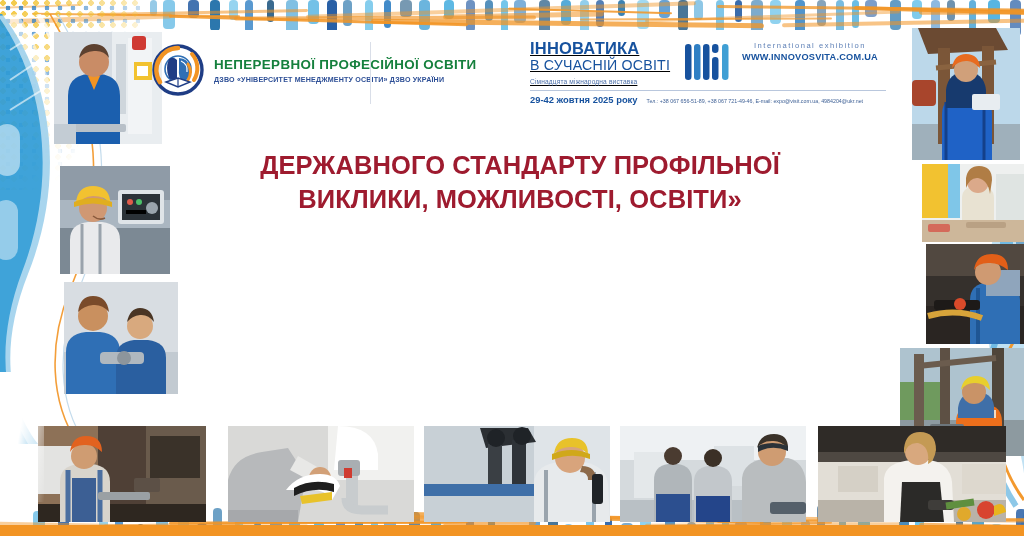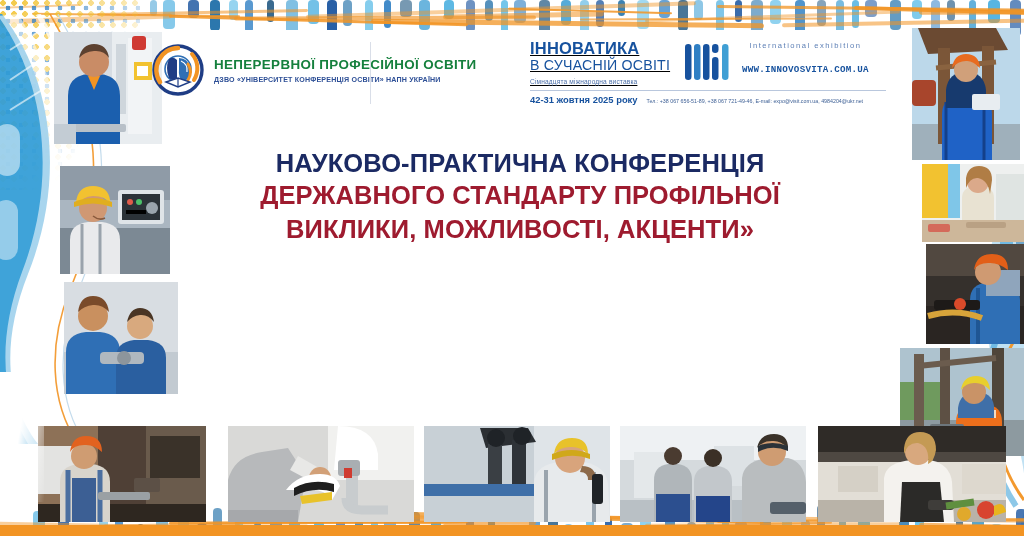--- a/index.html
+++ b/index.html
@@ -165,23 +165,22 @@
   #we-l1 {
     font-size: 7.6px; color: #5c7fb5; letter-spacing: 1.5px;
     text-align: center; white-space: nowrap;
   }
   #we-l2 {
     font-size: 18px; font-weight: bold; color: #17529e;
     letter-spacing: .4px; text-align: center; line-height: 1.08;
   }
   #we-l3 {
     font-size: 9.2px; font-weight: bold; color: #17529e;
-    letter-spacing: .25px; text-align: left; margin-top: 14px;
+    letter-spacing: .25px; text-align: left; margin-top: 2px;
     white-space: nowrap;
-    font-family: Liberation Mono, monospace;
   }
   #expo-rule {
     border-top: 1px solid #b9c7dd;
     margin: 5px 0 3px 0;
     width: 356px;
   }
   #expo-footer { display: flex; align-items: baseline; }
   #expo-date {
     font-size: 9.4px; font-weight: bold; color: #17529e;
     white-space: nowrap;
@@ -583,21 +582,21 @@
         <circle cx="26" cy="25" r="13" fill="none" stroke="#2f6fb5" stroke-width="1.6"></circle>
         <path d="M17 15 Q13 24 17 34 Q21 38 25 34 L25 16 Q21 12 17 15 Z" fill="#1f3d85"></path>
         <path d="M27 14 Q36 14 38 24 Q40 34 31 37 Q26 34 27 25 Z" fill="#2f6fb5"></path>
         <path d="M29 17 q7 3 6 11" fill="none" stroke="#ffffff" stroke-width="1.2"></path>
         <path d="M36 20 q5 8 0 16" fill="none" stroke="#f29423" stroke-width="3" stroke-linecap="round"></path>
         <path d="M14 38 L26 34 L38 38 L26 43 Z" fill="#ffffff" stroke="#1f3d85" stroke-width="1.4"></path>
         <path d="M26 34 L26 43" stroke="#1f3d85" stroke-width="1.2"></path>
       </svg>
       <div id="institute-text">
         <div id="institute-line2">НЕПЕРЕРВНОЇ ПРОФЕСІЙНОЇ ОСВІТИ</div>
-        <div id="institute-line3">ДЗВО «УНІВЕРСИТЕТ КОНФЕРЕНЦІЯ ОСВІТИ» НАПН УКРАЇНИ</div>
+        <div id="institute-line3">ДЗВО «УНІВЕРСИТЕТ МЕНЕДЖМЕНТУ ОСВІТИ» ДЗВО УКРАЇНИ</div>
       </div>
     </div>
   </div>
 
   <div id="header-divider"></div>
 
   <div id="expo-block">
     <div id="expo-row">
       <div id="innovatica">
         <div id="inn-l1">ІННОВАТИКА</div>
@@ -612,29 +611,28 @@
         <rect x="28" y="15" width="6.5" height="23" rx="3.2" fill="#17529e"></rect>
         <rect x="38" y="2" width="6.5" height="36" rx="3.2" fill="#3f9fd4"></rect>
       </svg>
       <div id="worldedu-text">
         <div id="we-l1">International exhibition</div>
         <div id="we-l3">WWW.INNOVOSVITA.COM.UA</div>
       </div>
     </div>
     <div id="expo-rule"></div>
     <div id="expo-footer">
-      <div id="expo-date">42-31 жовтня 2025 року</div>
+      <div id="expo-date">29-42 жовтня 2025 року</div>
       <div id="expo-contacts">Тел.: +38 067 656-51-89, +38 067 721-49-46, E-mail: expo@visit.com.ua, 4984204@ukr.net</div>
     </div>
   </div>
 
   <div id="title-block">
-    <div id="conf-kicker">НАУКОВО-ПРАКТИЧНА КОНФЕРЕНЦІЯ</div>
     <div class="conf-line">ДЕРЖАВНОГО СТАНДАРТУ ПРОФІЛЬНОЇ</div>
-    <div class="conf-line">ВИКЛИКИ, МОЖЛИВОСТІ, АКЦЕНТИ»</div>
+    <div class="conf-line">ВИКЛИКИ, МОЖЛИВОСТІ, ОСВІТИ»</div>
   </div>
 
   <div class="bars" id="bottom-bars">
       <div class="bar" style="left: 20px; width: 7px; height: 10px; background: rgb(63, 159, 212); opacity: 0.55; bottom: 0px;"></div>
       <div class="bar" style="left: 33px; width: 12px; height: 25px; background: rgb(77, 176, 224); opacity: 0.68; bottom: 0px;"></div>
       <div class="bar" style="left: 58px; width: 11px; height: 18px; background: rgb(23, 82, 158); opacity: 0.81; bottom: 0px;"></div>
       <div class="bar" style="left: 80px; width: 10px; height: 11px; background: rgb(31, 111, 168); opacity: 0.94; bottom: 0px;"></div>
       <div class="bar" style="left: 99px; width: 9px; height: 26px; background: rgb(99, 191, 232); opacity: 0.67; bottom: 0px;"></div>
       <div class="bar" style="left: 115px; width: 8px; height: 19px; background: rgb(47, 127, 196); opacity: 0.8; bottom: 0px;"></div>
       <div class="bar" style="left: 137px; width: 7px; height: 12px; background: rgb(43, 95, 135); opacity: 0.93; bottom: 0px;"></div>

